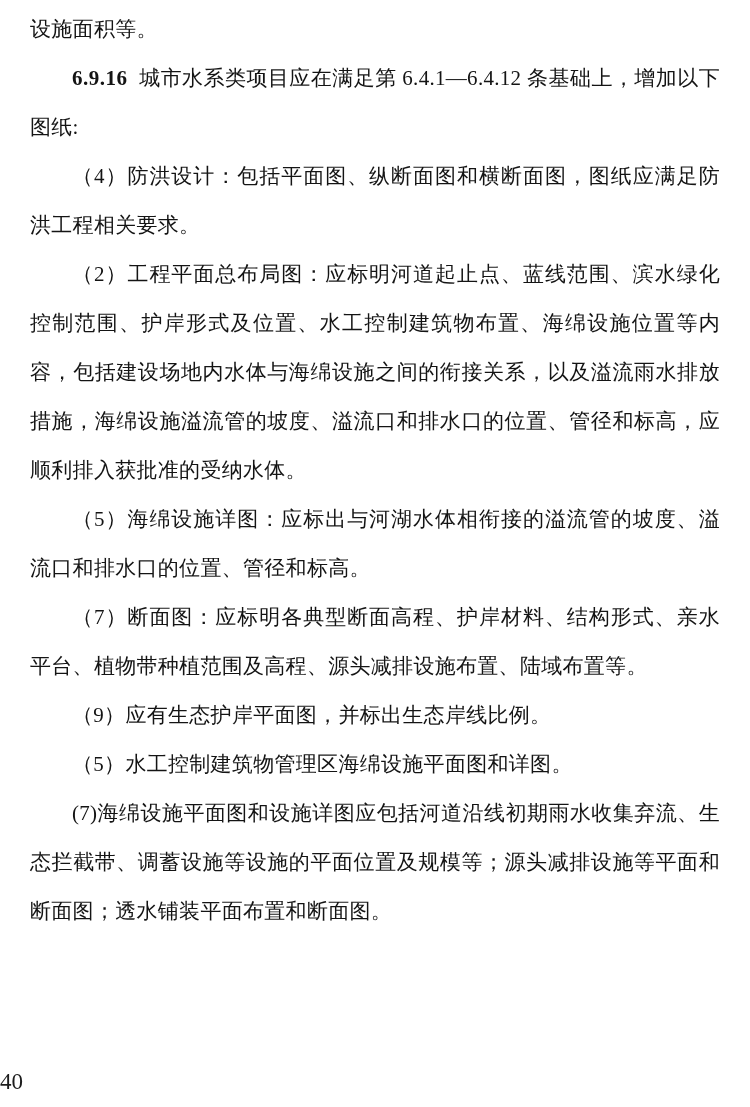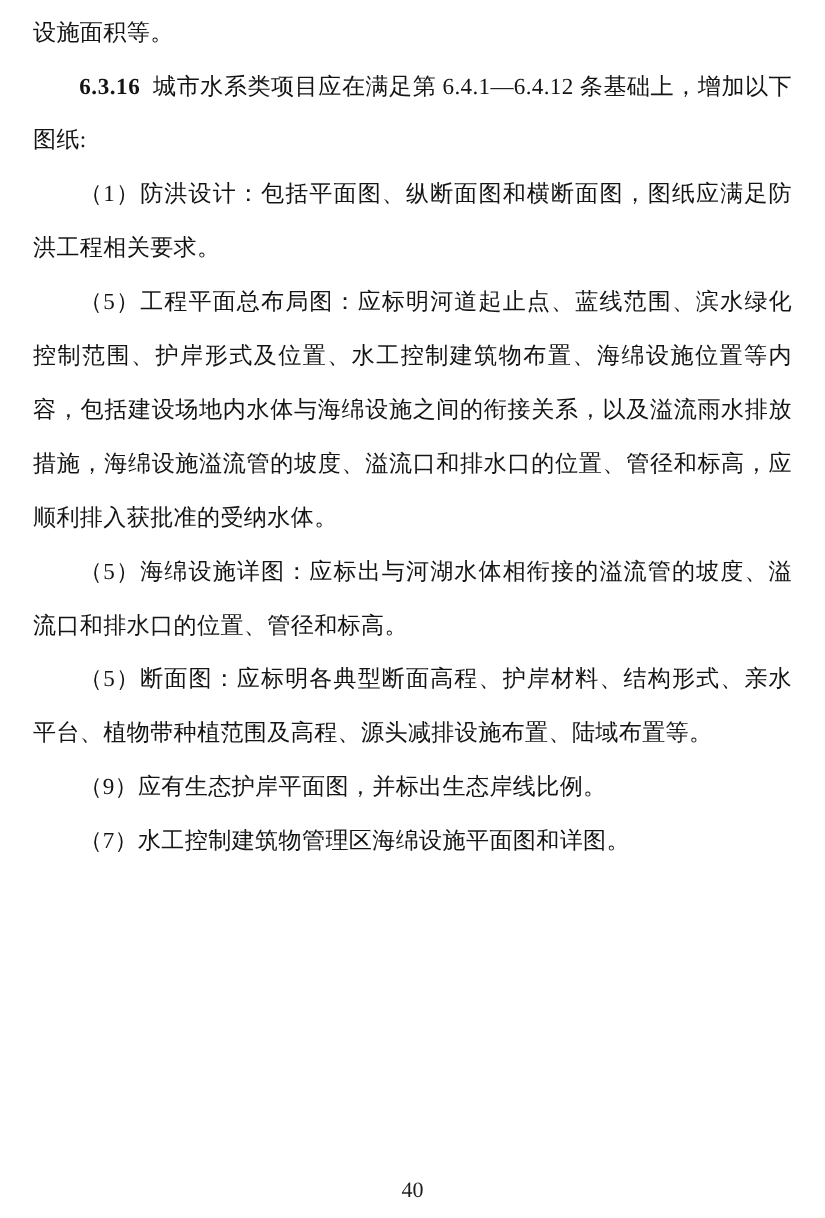--- a/index.html
+++ b/index.html
@@ -38,45 +38,46 @@
   .section-num {
     font-weight: bold;
     letter-spacing: 0.5px;
     margin-right: 0.55em;
   }
   .page-number {
     position: absolute;
     top: 1071px;
     left: 0;
     width: 100%;
-    text-align: center;
-    font-size: 20px;
+    text-align: left;
+    font-size: 23px;
     line-height: 22px;
     color: #1c1c1c;
   }
 </style>
 </head>
 <body>
 
 <div class="page">
   <div class="content">
 
     <p class="para cont">设施面积等。</p>
 
-    <p class="para"><span class="section-num">6.3.16</span><span>城市水系类项目应在满足第 6.4.1—6.4.12 条基础上，增加以下图纸:</span></p>
+    <p class="para"><span class="section-num">6.9.16</span><span>城市水系类项目应在满足第 6.4.1—6.4.12 条基础上，增加以下图纸:</span></p>
 
-    <p class="para">（1）防洪设计：包括平面图、纵断面图和横断面图，图纸应满足防洪工程相关要求。</p>
+    <p class="para">（4）防洪设计：包括平面图、纵断面图和横断面图，图纸应满足防洪工程相关要求。</p>
 
-    <p class="para">（5）工程平面总布局图：应标明河道起止点、蓝线范围、滨水绿化控制范围、护岸形式及位置、水工控制建筑物布置、海绵设施位置等内容，包括建设场地内水体与海绵设施之间的衔接关系，以及溢流雨水排放措施，海绵设施溢流管的坡度、溢流口和排水口的位置、管径和标高，应顺利排入获批准的受纳水体。</p>
+    <p class="para">（2）工程平面总布局图：应标明河道起止点、蓝线范围、滨水绿化控制范围、护岸形式及位置、水工控制建筑物布置、海绵设施位置等内容，包括建设场地内水体与海绵设施之间的衔接关系，以及溢流雨水排放措施，海绵设施溢流管的坡度、溢流口和排水口的位置、管径和标高，应顺利排入获批准的受纳水体。</p>
 
     <p class="para">（5）海绵设施详图：应标出与河湖水体相衔接的溢流管的坡度、溢流口和排水口的位置、管径和标高。</p>
 
-    <p class="para">（5）断面图：应标明各典型断面高程、护岸材料、结构形式、亲水平台、植物带种植范围及高程、源头减排设施布置、陆域布置等。</p>
+    <p class="para">（7）断面图：应标明各典型断面高程、护岸材料、结构形式、亲水平台、植物带种植范围及高程、源头减排设施布置、陆域布置等。</p>
 
     <p class="para">（9）应有生态护岸平面图，并标出生态岸线比例。</p>
 
-    <p class="para">（7）水工控制建筑物管理区海绵设施平面图和详图。</p>
+    <p class="para">（5）水工控制建筑物管理区海绵设施平面图和详图。</p>
 
+    <p class="para">(7)海绵设施平面图和设施详图应包括河道沿线初期雨水收集弃流、生态拦截带、调蓄设施等设施的平面位置及规模等；源头减排设施等平面和断面图；透水铺装平面布置和断面图。</p>
 
   </div>
 
   <div class="page-number">40</div>
 </div>
 
 </body></html>

